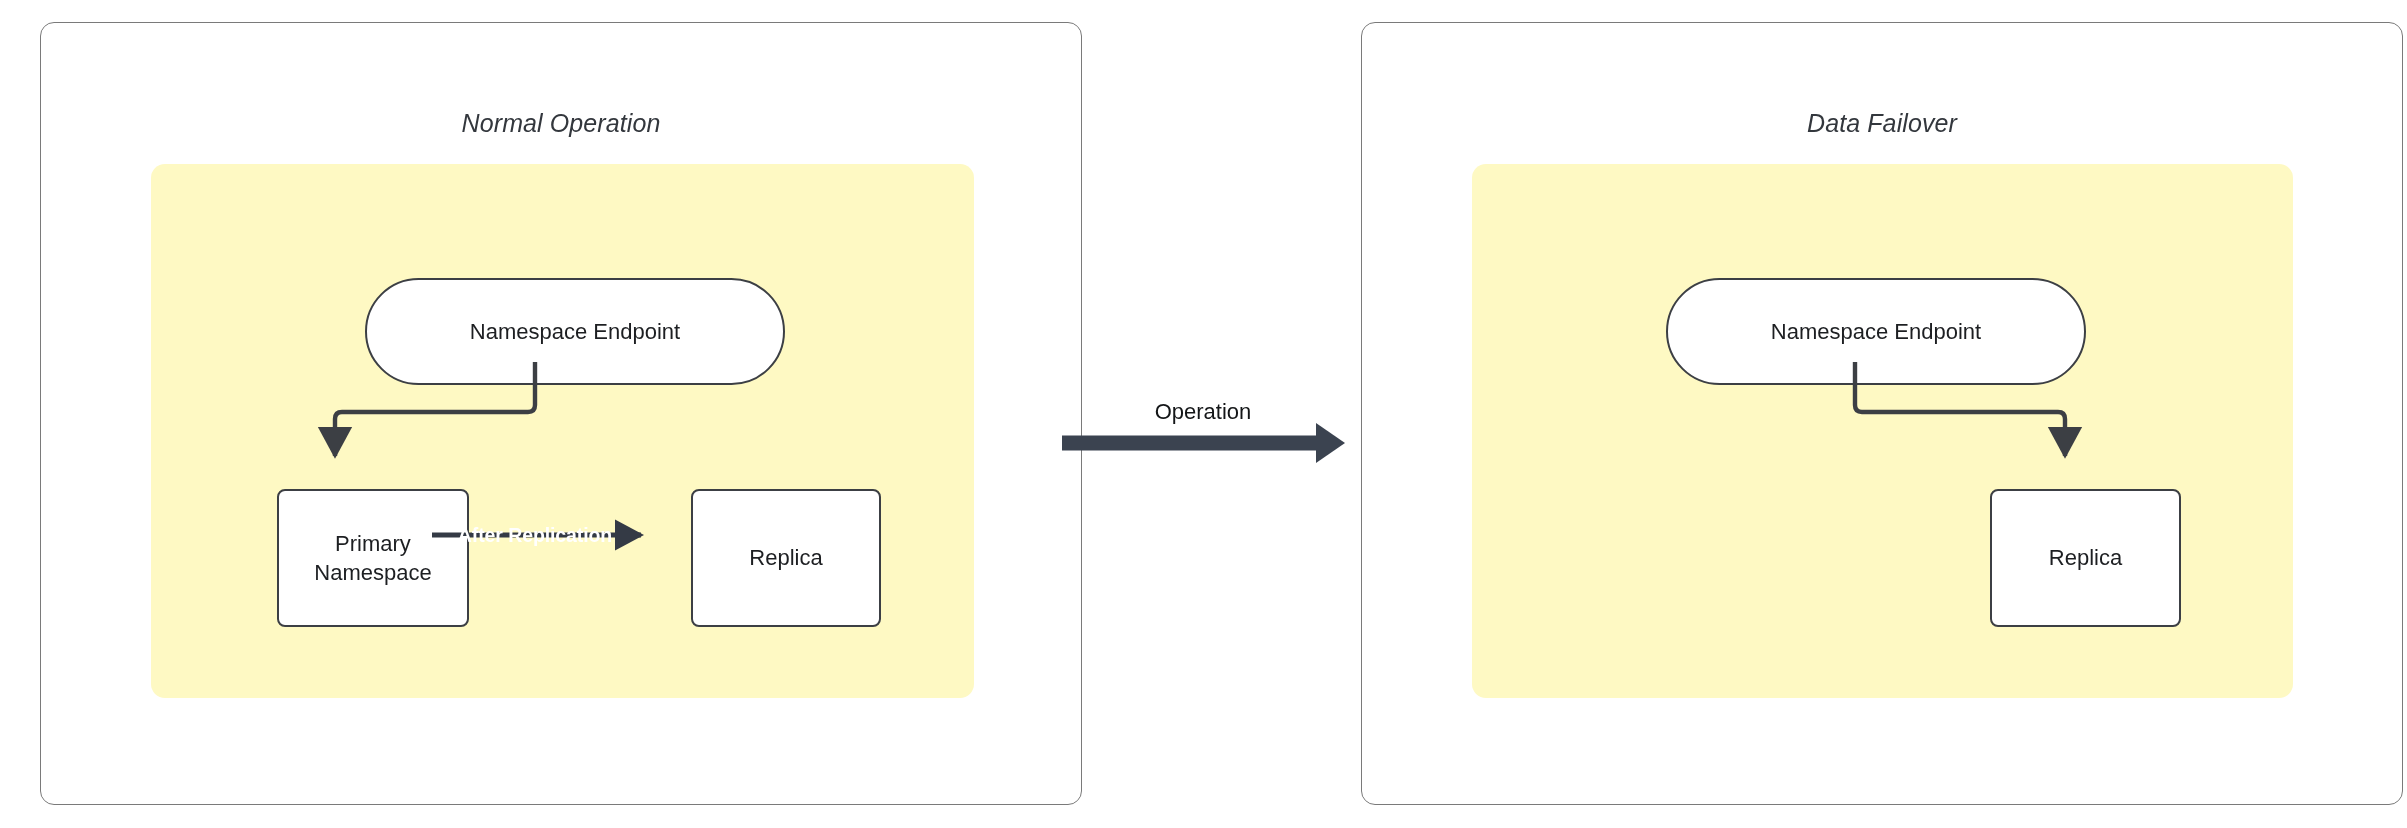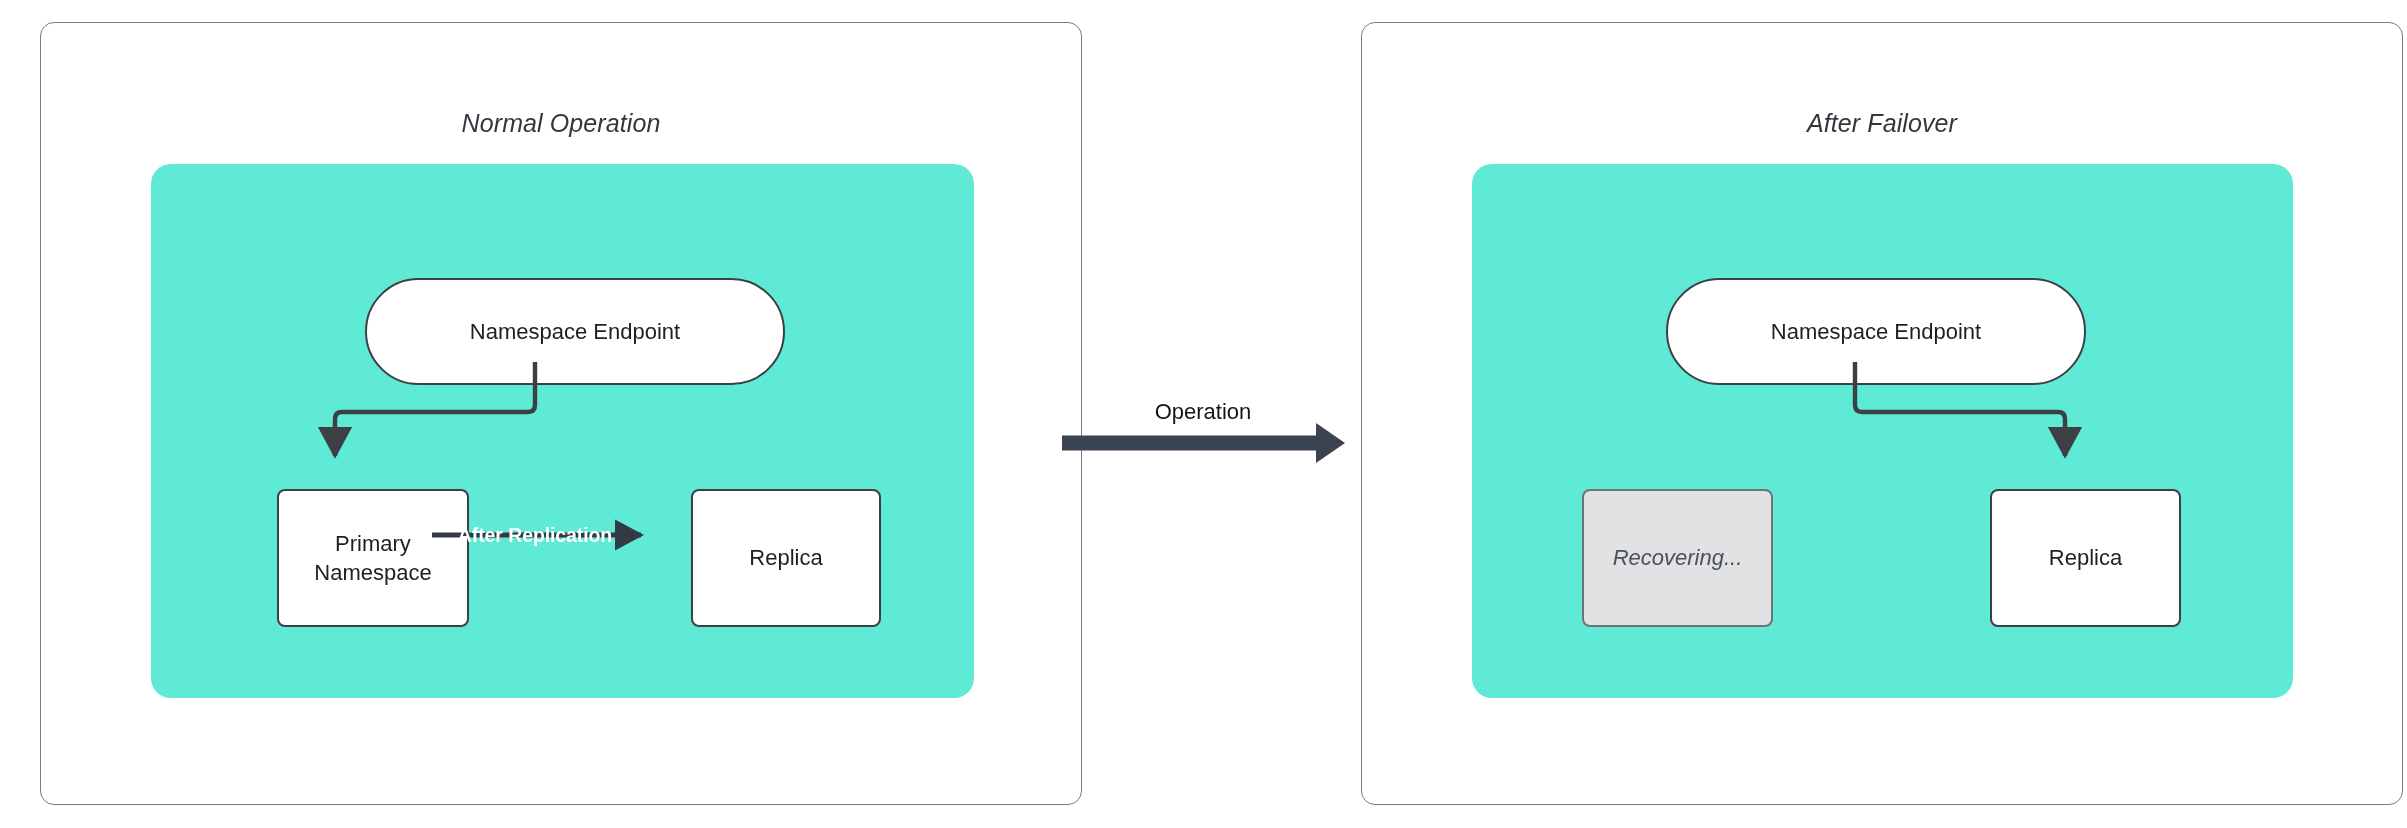--- a/index.html
+++ b/index.html
@@ -41,22 +41,22 @@
     font-style: italic;
     font-size: 25px;
     color: #33373d;
     letter-spacing: 0.1px;
     white-space: nowrap;
   }
 
   
   .zone {
     position: absolute;
-    background: #5eead4;
-    border-radius: 20px;
+    background: #fef9c3;
+    border-radius: 14px;
   }
   .zone-left  { left: 110px; top: 141px; width: 823px; height: 534px; }
   .zone-right { left: 110px; top: 141px; width: 821px; height: 534px; }
 
   
   .node {
     position: absolute;
     box-sizing: border-box;
     background: #ffffff;
     border: 2.2px solid #3c3f44;
@@ -123,27 +123,26 @@
       <div class="node pill" style="left:214px; top:114px; width:420px; height:107px;">Namespace Endpoint</div>
 
       <div class="node rect" style="left:126px; top:325px; width:192px; height:138px;">Primary
 Namespace</div>
 
       <div class="node rect" style="left:540px; top:325px; width:190px; height:138px;">Replica</div>
     </div>
   </div>
 
   <div class="panel panel-right">
-    <div class="panel-title">After Failover</div>
+    <div class="panel-title">Data Failover</div>
 
     <div class="zone zone-right">
 
       <div class="node pill" style="left:194px; top:114px; width:420px; height:107px;">Namespace Endpoint</div>
 
-      <div class="node rect muted" style="left:110px; top:325px; width:191px; height:138px;">Recovering...</div>
 
       <div class="node rect" style="left:518px; top:325px; width:191px; height:138px;">Replica</div>
     </div>
   </div>
 
   <svg class="wires" viewBox="0 0 2407 828">
     <defs>
       <marker id="arrowThin" markerWidth="9" markerHeight="9" refX="6.6" refY="4.5" orient="auto" markerUnits="strokeWidth">
         <path d="M0,0.6 L7.2,4.5 L0,8.4 z" fill="#3c3f44"></path>
       </marker>

